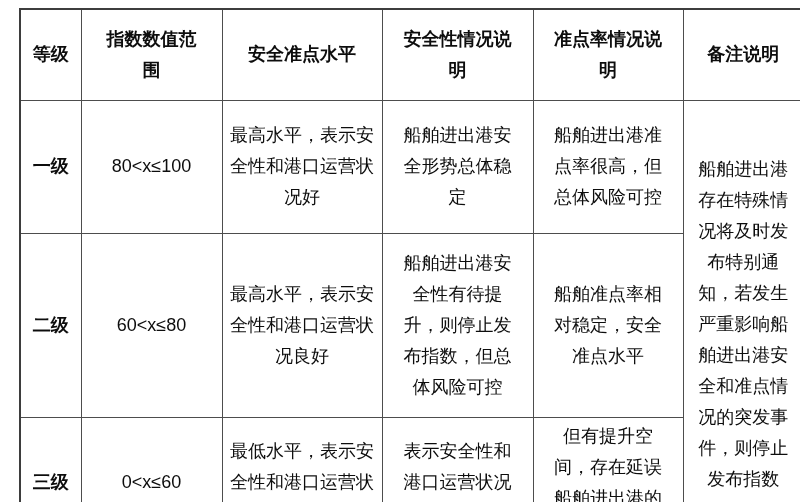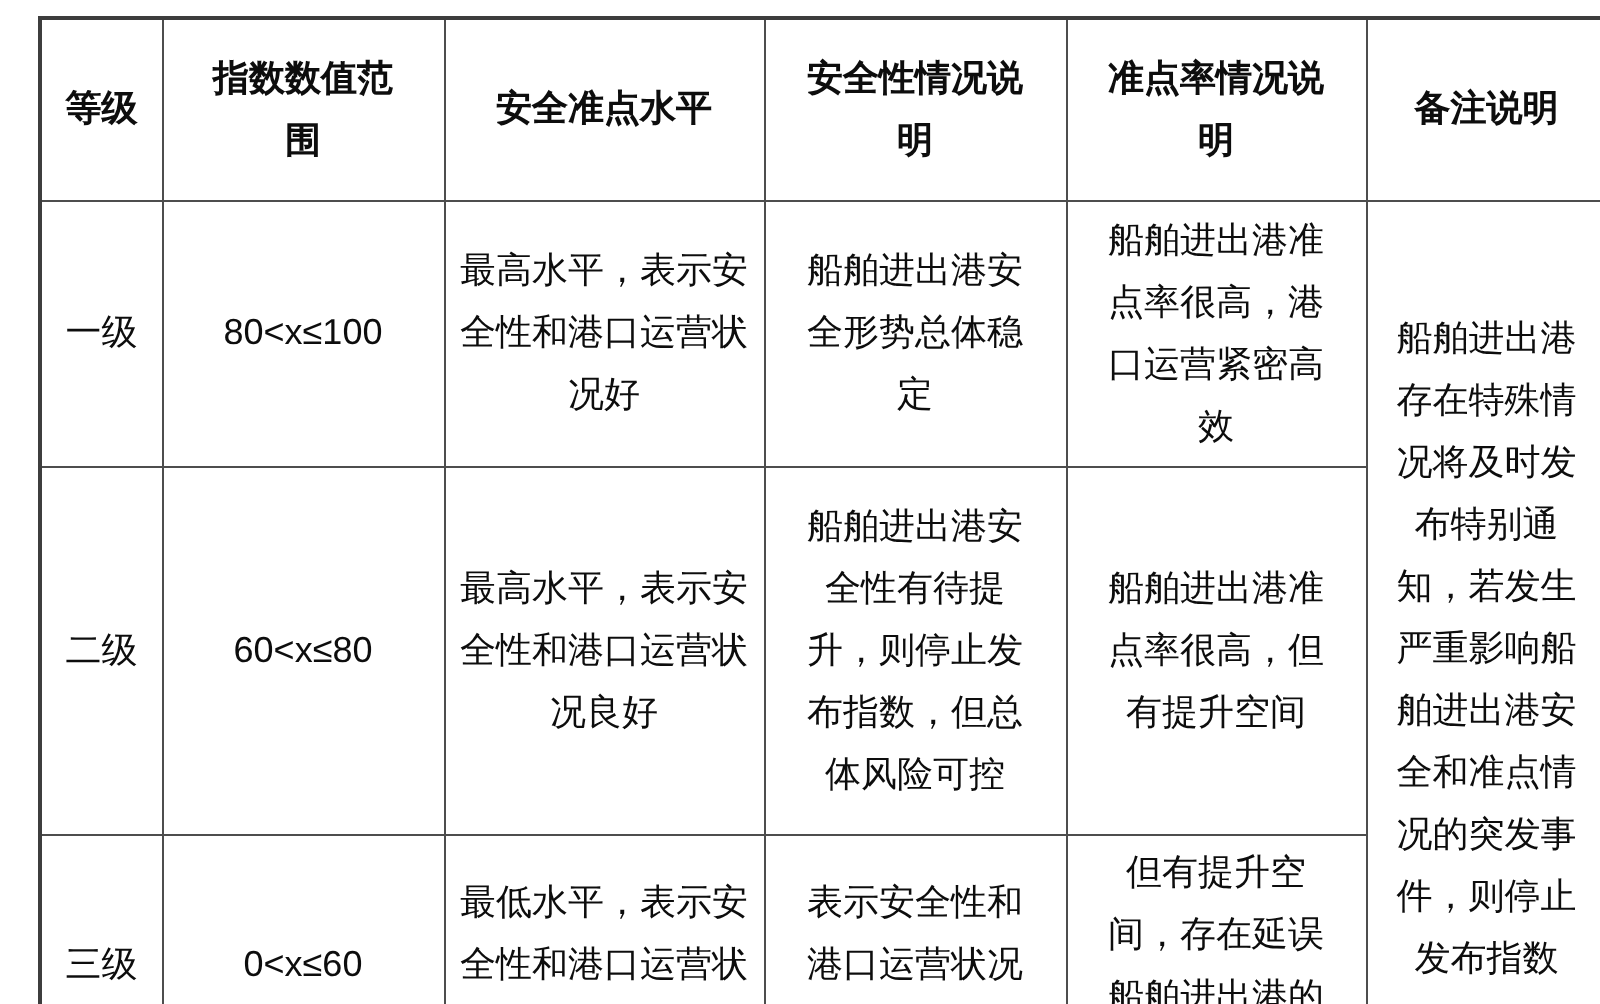--- a/index.html
+++ b/index.html
@@ -39,21 +39,21 @@
   }
   
   th.col-level,        td.cell-level        { padding: 2px 4px; }
   th.col-range,        td.cell-range        { padding: 2px 20px; }
   th.col-level-desc,   td.cell-level-desc   { padding: 2px 7px; }
   th.col-safety-desc,  td.cell-safety-desc  { padding: 14px 14px; }
   th.col-punct-desc,   td.cell-punct-desc   { padding: 2px 14px; }
   th.col-remark,       td.cell-remark       { padding: 18px 8px; }
 
   table.index-table th { font-weight: bold; }
-  td.cell-level { font-weight: normal; }
+  td.cell-level { font-weight: bold; }
 
   tr.header-row { height: 62px; }
   tr.row-1 { height: 133px; }
   tr.row-2 { height: 159px; }
   tr.row-3 { height: 132px; }
 </style>
 </head>
 <body>
 
 <div class="page">
@@ -75,29 +75,29 @@
         <th class="col-punct-desc">准点率情况说明</th>
         <th class="col-remark">备注说明</th>
       </tr>
     </thead>
     <tbody>
       <tr class="row-1">
         <td class="cell-level">一级</td>
         <td class="cell-range">80&lt;x≤100</td>
         <td class="cell-level-desc">最高水平，表示安全性和港口运营状况好</td>
         <td class="cell-safety-desc">船舶进出港安全形势总体稳定</td>
-        <td class="cell-punct-desc">船舶进出港准点率很高，港口运营紧密高效</td>
+        <td class="cell-punct-desc">船舶进出港准点率很高，但总体风险可控</td>
         <td class="cell-remark" rowspan="3">船舶进出港存在特殊情况将及时发布特别通知，若发生严重影响船舶进出港安全和准点情况的突发事件，则停止发布指数</td>
       </tr>
       <tr class="row-2">
         <td class="cell-level">二级</td>
         <td class="cell-range">60&lt;x≤80</td>
         <td class="cell-level-desc">最高水平，表示安全性和港口运营状况良好</td>
         <td class="cell-safety-desc">船舶进出港安全性有待提升，则停止发布指数，但总体风险可控</td>
-        <td class="cell-punct-desc">船舶进出港准点率很高，但有提升空间</td>
+        <td class="cell-punct-desc">船舶准点率相对稳定，安全准点水平</td>
       </tr>
       <tr class="row-3">
         <td class="cell-level">三级</td>
         <td class="cell-range">0&lt;x≤60</td>
         <td class="cell-level-desc">最低水平，表示安全性和港口运营状况不理想</td>
         <td class="cell-safety-desc">表示安全性和港口运营状况不理想</td>
         <td class="cell-punct-desc">但有提升空间，存在延误船舶进出港的情况</td>
       </tr>
     </tbody>
   </table>

